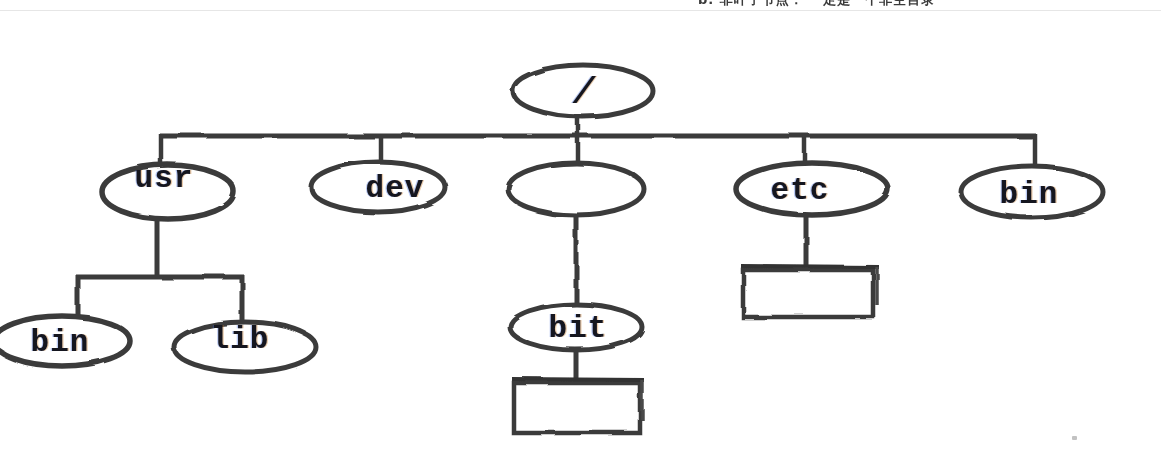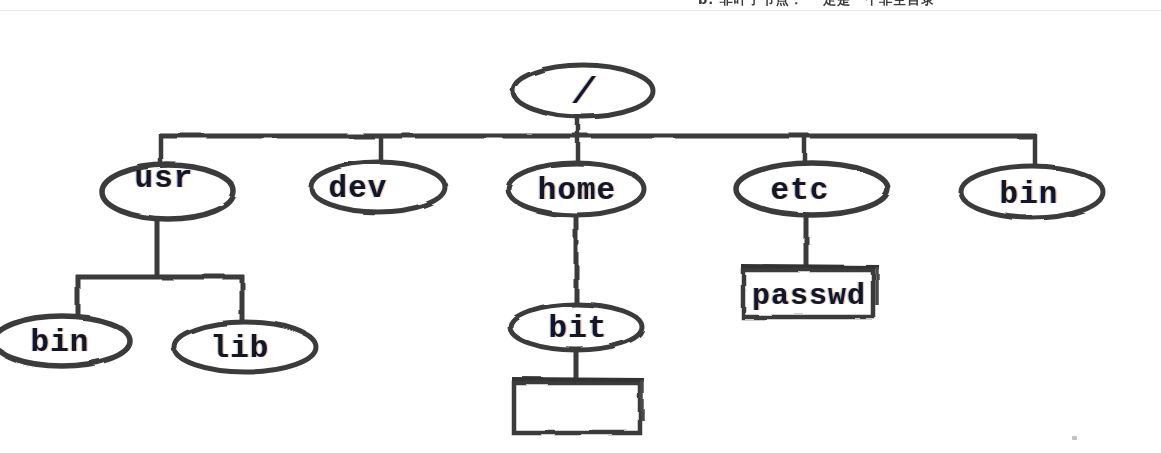--- a/index.html
+++ b/index.html
@@ -127,23 +127,21 @@
 
         <rect x="514" y="383" width="126" height="50" stroke-width="4.5"></rect>
         <line x1="512" y1="379" x2="644" y2="380" stroke-width="4" stroke="#323232"></line>
         <line x1="642" y1="380" x2="642" y2="420" stroke-width="3.5" stroke="#4a4a4a"></line>
       </g>
     </g>
   </svg>
 
   <div class="lbl root-lbl" style="left:584px; top:93px;">/</div>
   <div class="lbl" style="left:164px; top:178px;">usr</div>
-  <div class="lbl" style="left:358px; top:188px;">dev</div>
-  <div class="lbl" style="left:577px; top:190px;">home</div>
+  <div class="lbl" style="left:395px; top:188px;">dev</div>
   <div class="lbl" style="left:800px; top:190px;">etc</div>
   <div class="lbl" style="left:1029px; top:194px;">bin</div>
   <div class="lbl" style="left:60px; top:342px;">bin</div>
-  <div class="lbl" style="left:240px; top:348px;">lib</div>
+  <div class="lbl" style="left:240px; top:339px;">lib</div>
   <div class="lbl" style="left:578px; top:328px;text-align:right;">bit</div>
-  <div class="lbl file-lbl" style="left:809px; top:296px;">passwd</div>
 
   <div id="speck"></div>
 </div>
 
 </body></html>

